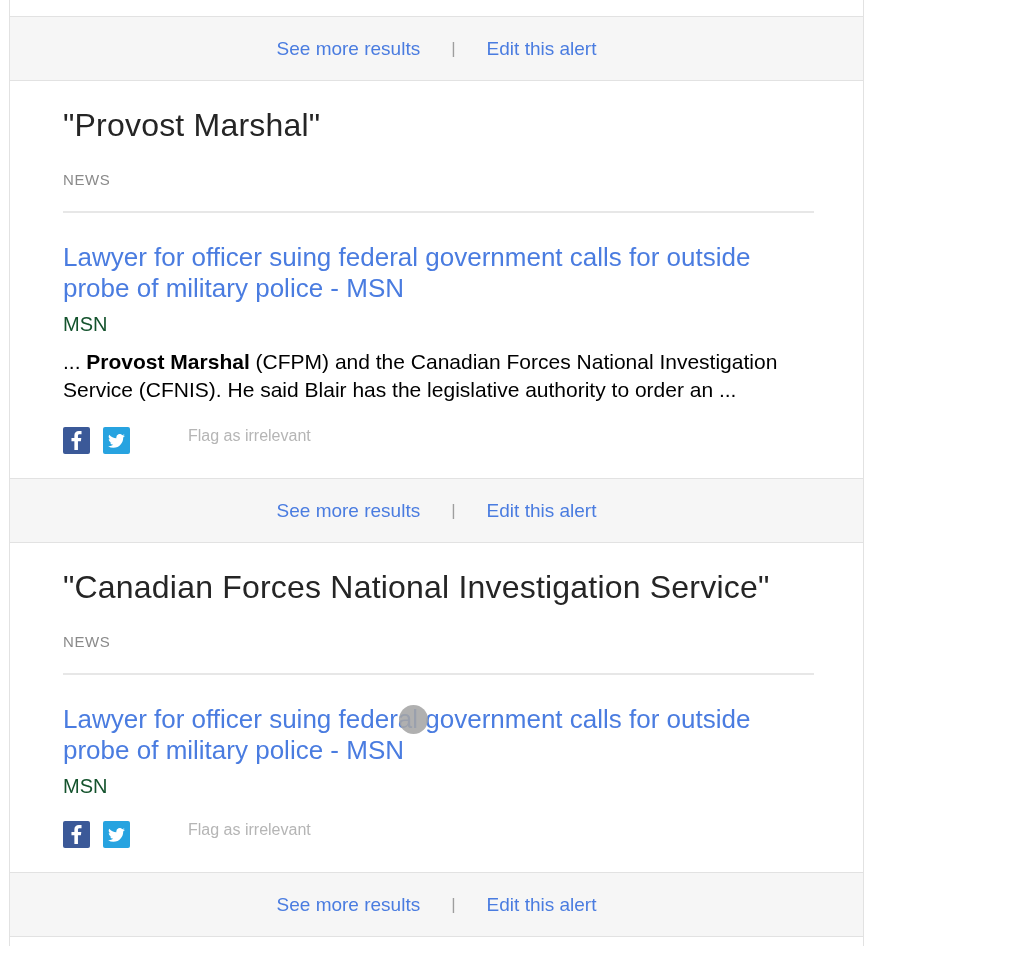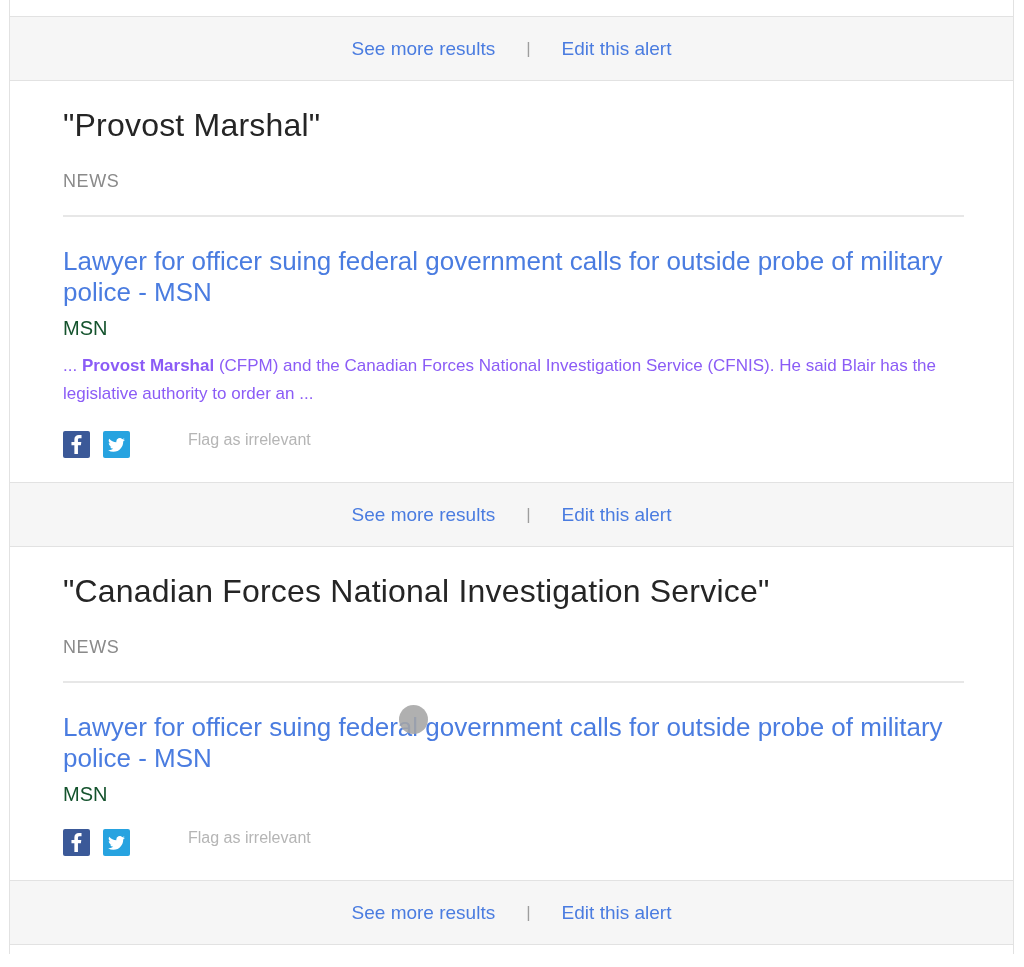--- a/index.html
+++ b/index.html
@@ -5,21 +5,21 @@
   * { margin: 0; padding: 0; box-sizing: border-box; }
   html, body {
     width: 1024px;
     background: #ffffff;
     font-family: "Liberation Sans", sans-serif;
     position: relative;
   }
   .email-container {
     position: relative;
     margin-left: 9px;
-    width: 1005px;
+    width: 855px;
     border-left: 1px solid #e2e2e2;
     border-right: 1px solid #e2e2e2;
     background: #ffffff;
   }
   .top-strip { height: 16px; background: #ffffff; }
   .bottom-strip { height: 9px; background: #ffffff; }
 
   .action-bar {
     height: 65px;
     background: #f6f6f6;
@@ -46,21 +46,21 @@
   }
   .alert-title {
     font-size: 32px;
     font-weight: 400;
     color: #252525;
     line-height: 40px;
     letter-spacing: 0.2px;
   }
   .alert-category {
     margin-top: 26px;
-    font-size: 18px;
+    font-size: 15px;
     color: #8a8a8a;
     letter-spacing: 0.6px;
   }
   .divider {
     margin-top: 23px;
     border: none;
     border-top: 2px solid #e7e7e7;
     height: 0;
   }
   .article-headline {
@@ -72,23 +72,23 @@
     text-decoration: none;
     max-width: 905px;
   }
   .article-source {
     margin-top: 9px;
     font-size: 20px;
     color: #14532d;
   }
   .article-snippet {
     margin-top: 12px;
-    font-size: 17px;
+    font-size: 21px;
     line-height: 28px;
-    color: #8b5cf6;
+    color: #000000;
     max-width: 905px;
   }
   .article-snippet b { font-weight: 700; }
   .social-row {
     margin-top: 23px;
     display: flex;
     align-items: flex-start;
   }
   .social-icon {
     width: 27px;

